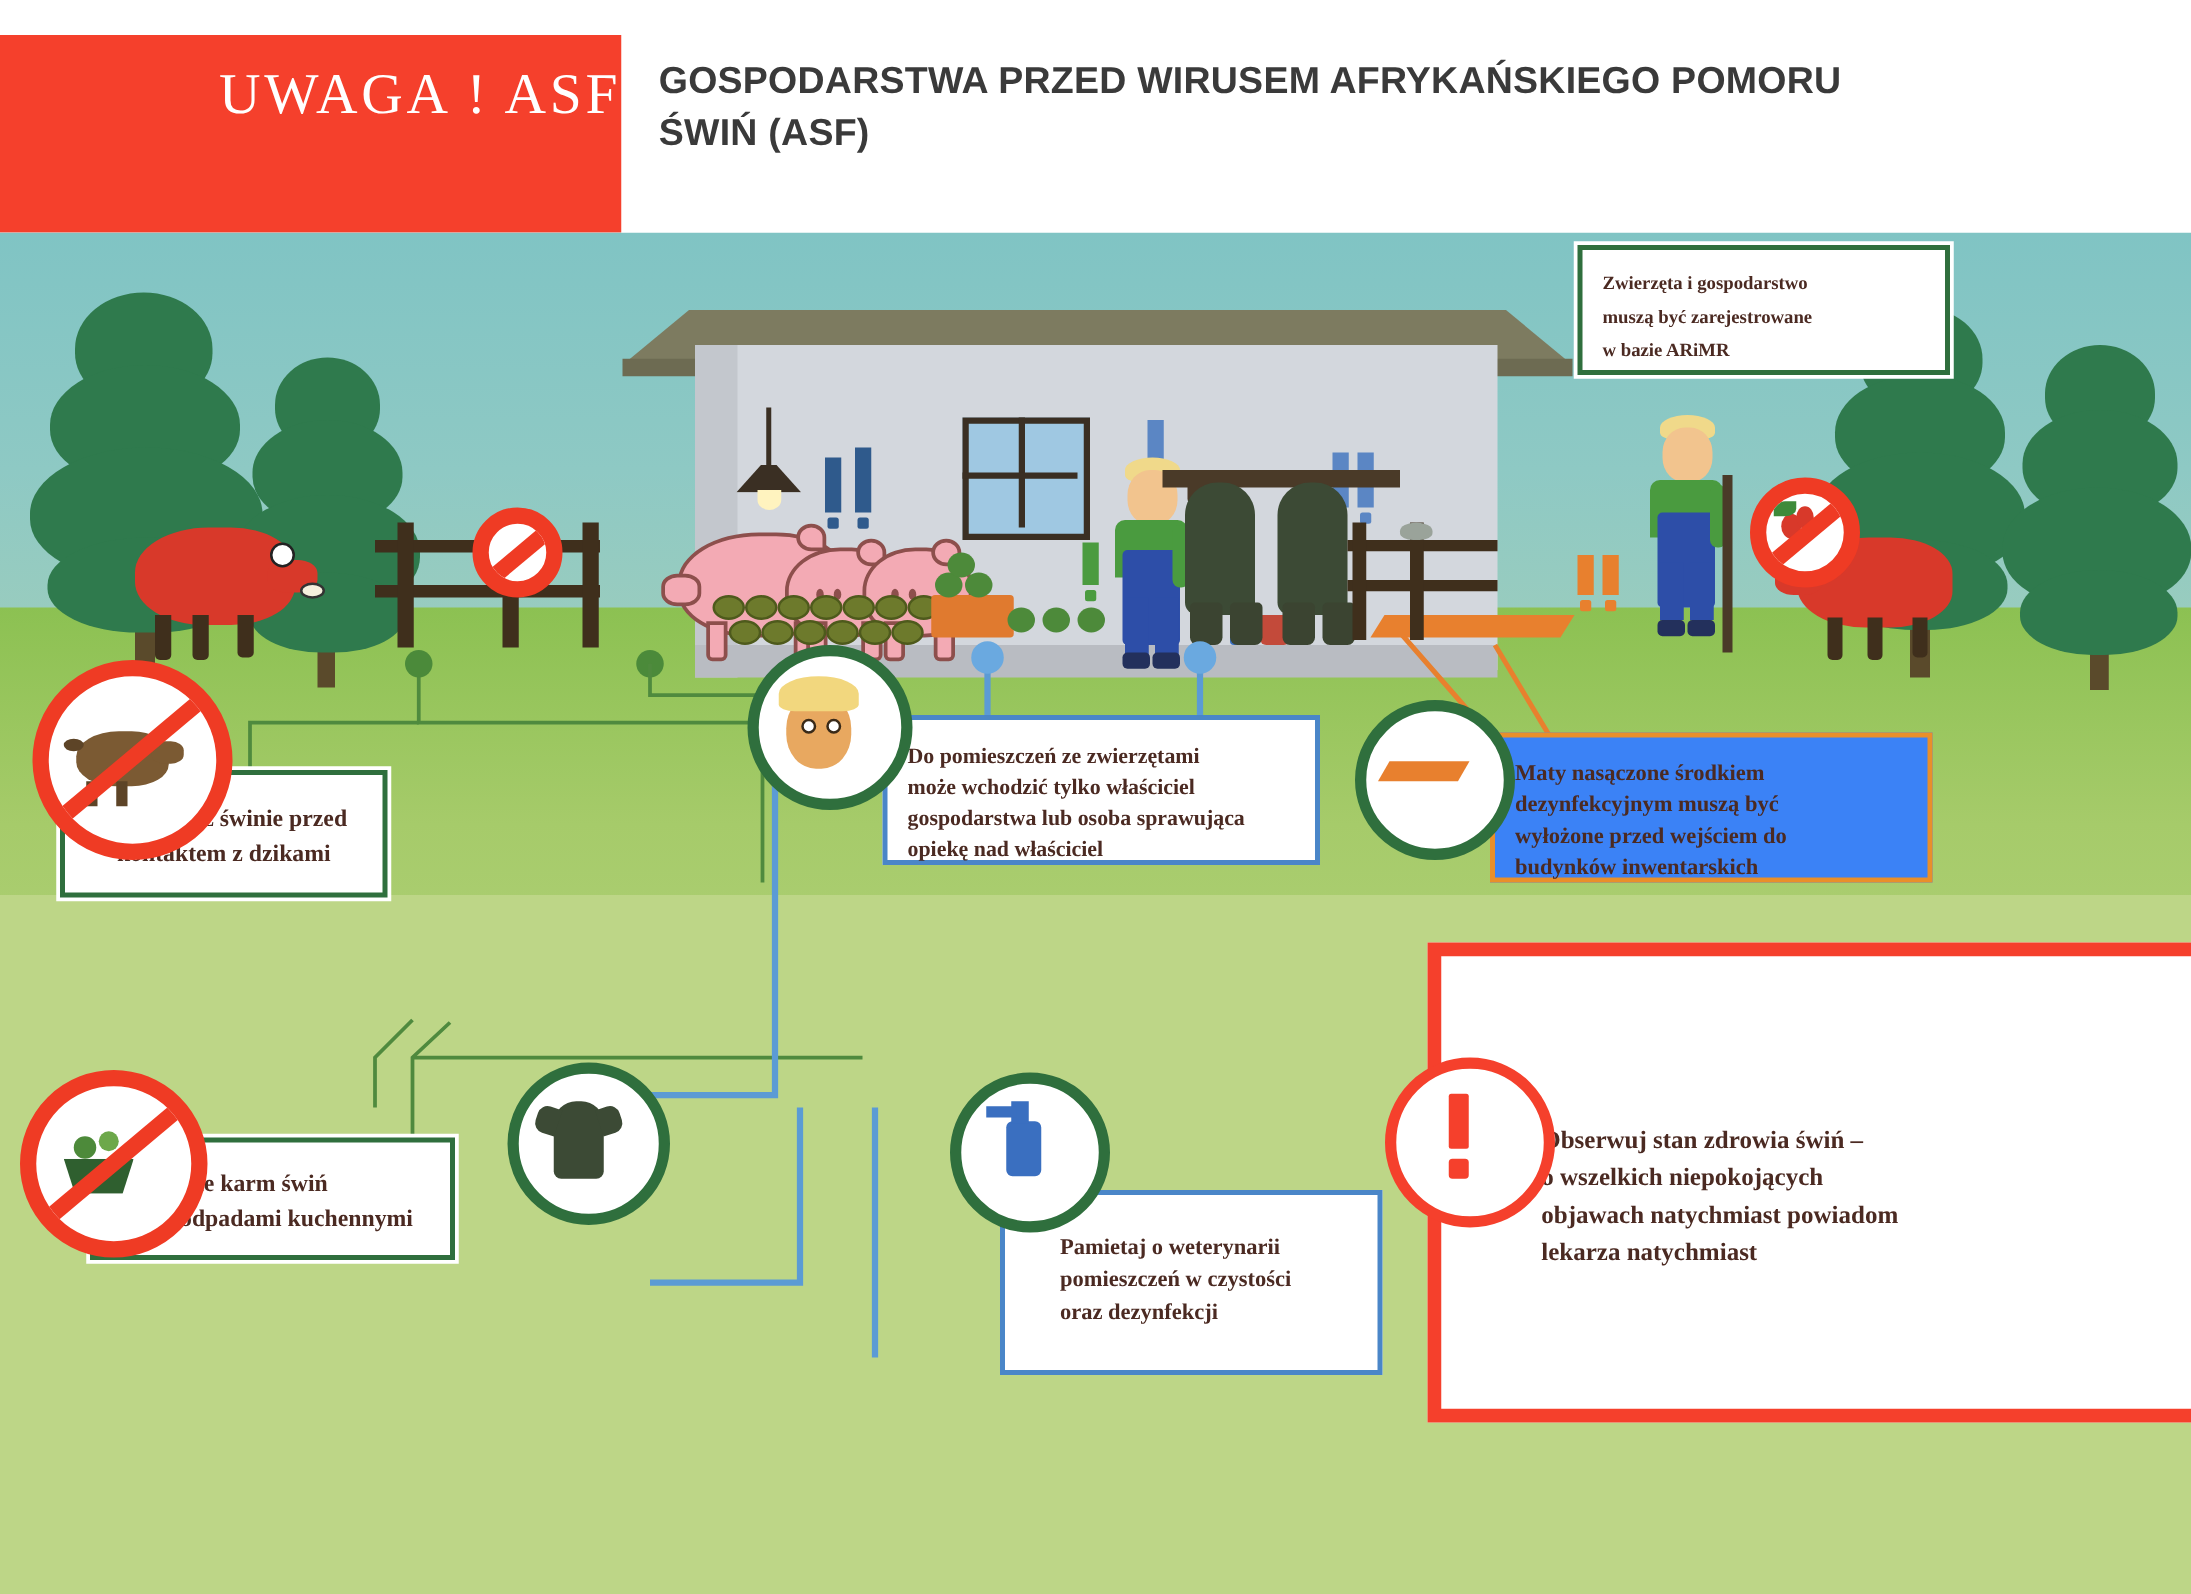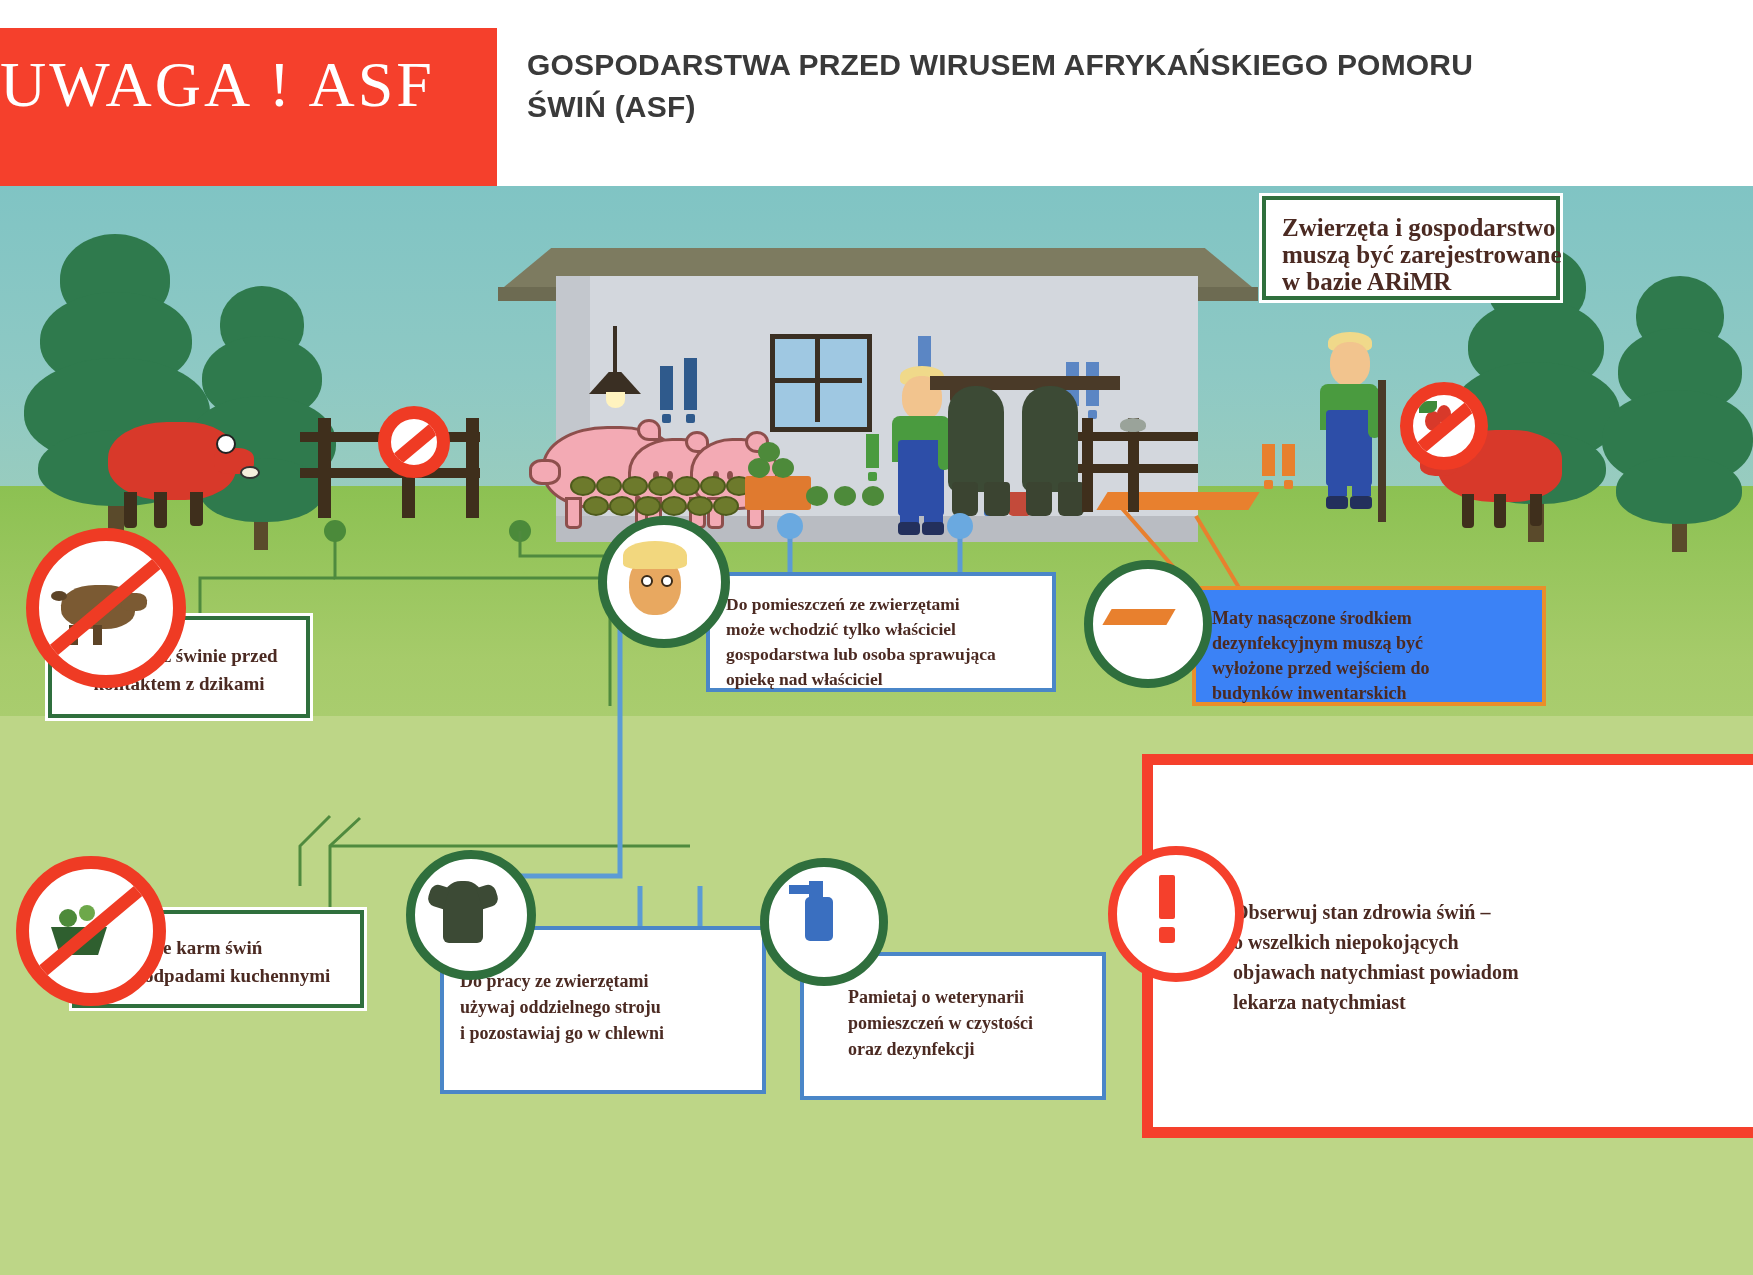--- a/index.html
+++ b/index.html
@@ -2,22 +2,22 @@
 <html><head>
 <meta charset="utf-8">
 <style>
   html,body{margin:0;padding:0;background:#fff;}
   body{width:1753px;height:1275px;font-family:"Liberation Serif",serif;overflow:hidden;}
   #poster{position:relative;width:1753px;height:1275px;background:#ffffff;overflow:hidden;}
 
   
   .header{position:absolute;left:0;top:0;width:1753px;height:190px;background:#ffffff;}
   .hdr-red{position:absolute;left:0;top:28px;width:497px;height:158px;background:#f5402c;}
-  .hdr-red-txt{position:absolute;left:0;top:48px;width:497px;text-align:left;
-      font-family:"Liberation Serif",serif;font-size:64px;color:#ffffff;letter-spacing:3px;font-weight:400;}
+  .hdr-red-txt{position:absolute;left:0;top:48px;width:497px;text-align:right;
+      font-family:"Liberation Serif",serif;font-size:46px;color:#ffffff;letter-spacing:3px;font-weight:400;}
   .hdr-title{position:absolute;left:527px;top:44px;width:1010px;
       font-family:"Liberation Sans",sans-serif;font-weight:bold;font-size:30px;line-height:42px;
       color:#3a3a3a;letter-spacing:.2px;}
 
   
   .scene{position:absolute;left:0;top:186px;width:1753px;height:1089px;overflow:hidden;}
   .sky{position:absolute;left:0;top:0;width:1753px;height:345px;
       background:linear-gradient(180deg,#80c4c4 0%,#8ec9c4 55%,#9ccdbd 100%);}
   .ground{position:absolute;left:0;top:300px;width:1753px;height:789px;
       background:linear-gradient(180deg,#8cc152 0%,#a6cb6a 22%,#b5d37e 55%,#bcd787 100%);}
@@ -330,21 +330,21 @@
       <circle cx="960" cy="340" r="13" fill="#6aa9e0"></circle>
       <path d="M640,700 L640,840 L520,840" fill="none" stroke="#5b9bd5" stroke-width="5"></path>
       <path d="M700,700 L700,900" fill="none" stroke="#5b9bd5" stroke-width="5"></path>
 
       <path d="M1196,330 L1250,420 L1250,470" fill="none" stroke="#e8802e" stroke-width="4"></path>
       <path d="M1120,320 L1190,400 L1190,450" fill="none" stroke="#e8802e" stroke-width="4"></path>
     </svg>
   </div>
 
   <div class="cal box-green" style="left:1262px;top:196px;width:290px;height:96px;">
-    <div class="cal-body cal-txt" style="left:0;top:0;font-size:25px;line-height:27px;">
+    <div class="cal-body cal-txt" style="left:0;top:0;font-size:15px;line-height:27px;">
       <span class="ln">Zwierzęta i gospodarstwo</span>
       <span class="ln">muszą być zarejestrowane</span>
       <span class="ln">w bazie ARiMR</span>
     </div>
   </div>
 
   <div class="cal box-green" style="left:48px;top:616px;width:254px;height:94px;">
     <div class="cal-body cal-txt" style="left:0;top:8px;width:254px;text-align:center;font-size:19px;line-height:28px;">
       <span class="ln">Zabezpiecz świnie przed</span>
       <span class="ln">kontaktem z dzikami</span>
@@ -390,27 +390,20 @@
       <span class="ln">Nie karm świń</span>
       <span class="ln">odpadami kuchennymi</span>
     </div>
   </div>
   <div class="prohib" style="left:16px;top:856px;width:124px;height:124px;">
     <div style="position:absolute;left:22px;top:58px;width:56px;height:28px;background:#2f5f2f;clip-path:polygon(0 0,100% 0,84% 100%,16% 100%);"></div>
     <div style="position:absolute;left:30px;top:40px;width:18px;height:18px;background:#4d8a3a;border-radius:50%;"></div>
     <div style="position:absolute;left:50px;top:36px;width:16px;height:16px;background:#6da84a;border-radius:50%;"></div>
   </div>
 
-  <div class="cal box-blue" style="left:440px;top:926px;width:318px;height:160px;">
-    <div class="cal-body cal-txt" style="left:0;top:24px;font-size:18px;line-height:26px;">
-      <span class="ln">Do pracy ze zwierzętami</span>
-      <span class="ln">używaj oddzielnego stroju</span>
-      <span class="ln">i pozostawiaj go w chlewni</span>
-    </div>
-  </div>
   <div class="badge" style="left:406px;top:850px;width:112px;height:112px;">
     <div style="position:absolute;left:28px;top:22px;width:40px;height:62px;background:#3c4a35;border-radius:18px 18px 6px 6px;"></div>
     <div style="position:absolute;left:14px;top:26px;width:18px;height:22px;background:#3c4a35;border-radius:8px 0 0 8px;transform:rotate(18deg);"></div>
     <div style="position:absolute;left:64px;top:26px;width:18px;height:22px;background:#3c4a35;border-radius:0 8px 8px 0;transform:rotate(-18deg);"></div>
   </div>
 
   <div class="cal box-blue" style="left:800px;top:952px;width:298px;height:140px;">
     <div class="cal-body cal-txt" style="left:28px;top:14px;font-size:18px;line-height:26px;">
       <span class="ln">Pamietaj o weterynarii</span>
       <span class="ln">pomieszczeń w czystości</span>

